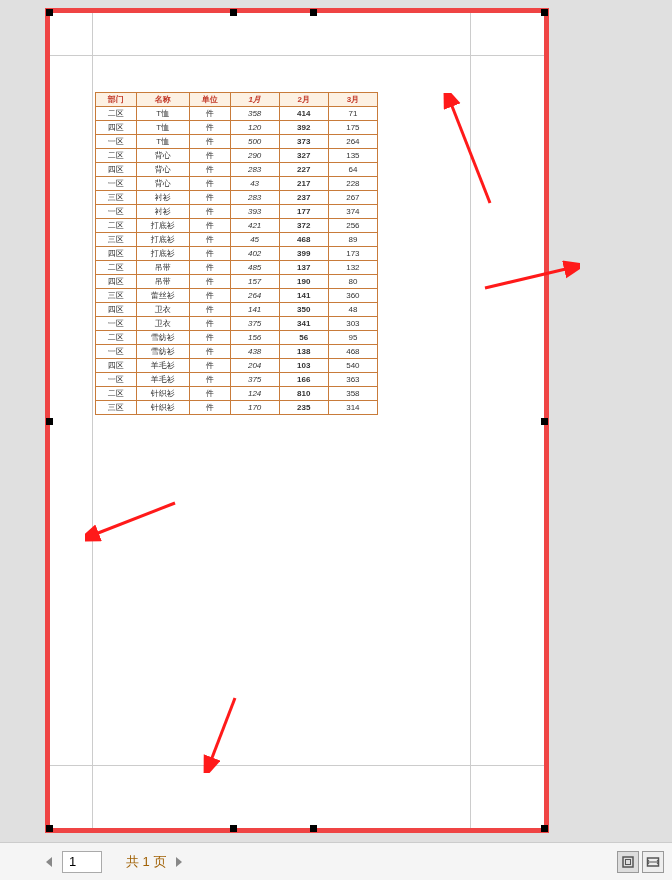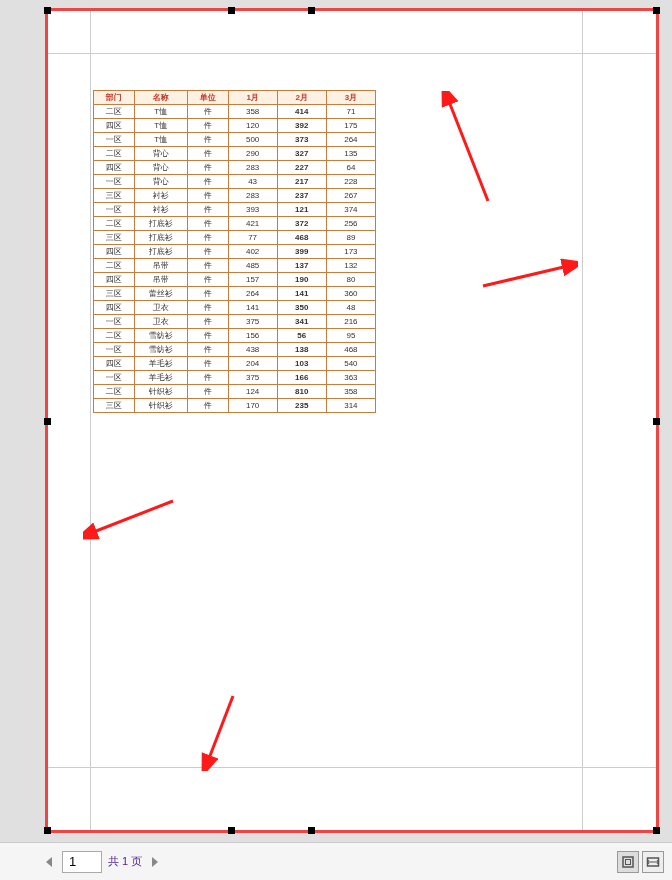--- a/index.html
+++ b/index.html
@@ -10,24 +10,24 @@
     font-family: "Microsoft YaHei", Arial, sans-serif;
     width: 672px;
     height: 880px;
     overflow: hidden;
     position: relative;
   }
   .viewer {
     position: absolute;
     left: 45px;
     top: 8px;
-    width: 614px;
+    width: 504px;
     height: 825px;
     background: #fff;
-    border: 3px solid #ef4444;
+    border: 5px solid #ef4444;
   }
   
   .handle {
     position: absolute;
     width: 7px;
     height: 7px;
     background: #000;
   }
   .h-tl { left: -4px; top: -4px; }
   .h-tr { right: -4px; top: -4px; }
@@ -69,21 +69,21 @@
   }
   .tbl th {
     background: #fdf1e3;
     color: #c23a2a;
     font-weight: bold;
   }
   .tbl td { color: #333; }
   .c0 { width: 38px; }
   .c1 { width: 50px; }
   .c2 { width: 38px; }
-  .c3 { width: 46px; }
+  .c3 { width: 46px; font-style: italic; }
   .c4 { width: 46px; font-weight: bold; }
   .c5 { width: 46px; }
 
   .arrow { position: absolute; pointer-events: none; }
 
   .toolbar {
     position: absolute;
     left: 0;
     right: 0;
     bottom: 0;
@@ -109,23 +109,23 @@
     height: 22px;
     border: 1px solid #aaa;
     background: #fff;
     text-align: left;
     padding: 0 6px;
     font-size: 13px;
     line-height: 20px;
     margin: 0 4px;
   }
   .pagecount {
-    font-size: 11px;
-    color: #4c1d95;
-    margin-left: 2px;
+    font-size: 13px;
+    color: #a16207;
+    margin-left: 20px;
   }
   .spacer { flex: 1; }
   .iconbtn {
     width: 22px;
     height: 22px;
     border: 1px solid #999;
     background: #eee;
     margin-left: 3px;
     display: flex;
     align-items: center;
@@ -221,36 +221,36 @@
           <td class="c2">件</td>
           <td class="c3">283</td>
           <td class="c4">237</td>
           <td class="c5">267</td>
         </tr>
         <tr>
           <td class="c0">一区</td>
           <td class="c1">衬衫</td>
           <td class="c2">件</td>
           <td class="c3">393</td>
-          <td class="c4">121</td>
+          <td class="c4">177</td>
           <td class="c5">374</td>
         </tr>
         <tr>
           <td class="c0">二区</td>
           <td class="c1">打底衫</td>
           <td class="c2">件</td>
           <td class="c3">421</td>
           <td class="c4">372</td>
           <td class="c5">256</td>
         </tr>
         <tr>
           <td class="c0">三区</td>
           <td class="c1">打底衫</td>
           <td class="c2">件</td>
-          <td class="c3">77</td>
+          <td class="c3">45</td>
           <td class="c4">468</td>
           <td class="c5">89</td>
         </tr>
         <tr>
           <td class="c0">四区</td>
           <td class="c1">打底衫</td>
           <td class="c2">件</td>
           <td class="c3">402</td>
           <td class="c4">399</td>
           <td class="c5">173</td>
@@ -286,21 +286,21 @@
           <td class="c3">141</td>
           <td class="c4">350</td>
           <td class="c5">48</td>
         </tr>
         <tr>
           <td class="c0">一区</td>
           <td class="c1">卫衣</td>
           <td class="c2">件</td>
           <td class="c3">375</td>
           <td class="c4">341</td>
-          <td class="c5">216</td>
+          <td class="c5">303</td>
         </tr>
         <tr>
           <td class="c0">二区</td>
           <td class="c1">雪纺衫</td>
           <td class="c2">件</td>
           <td class="c3">156</td>
           <td class="c4">56</td>
           <td class="c5">95</td>
         </tr>
         <tr>

